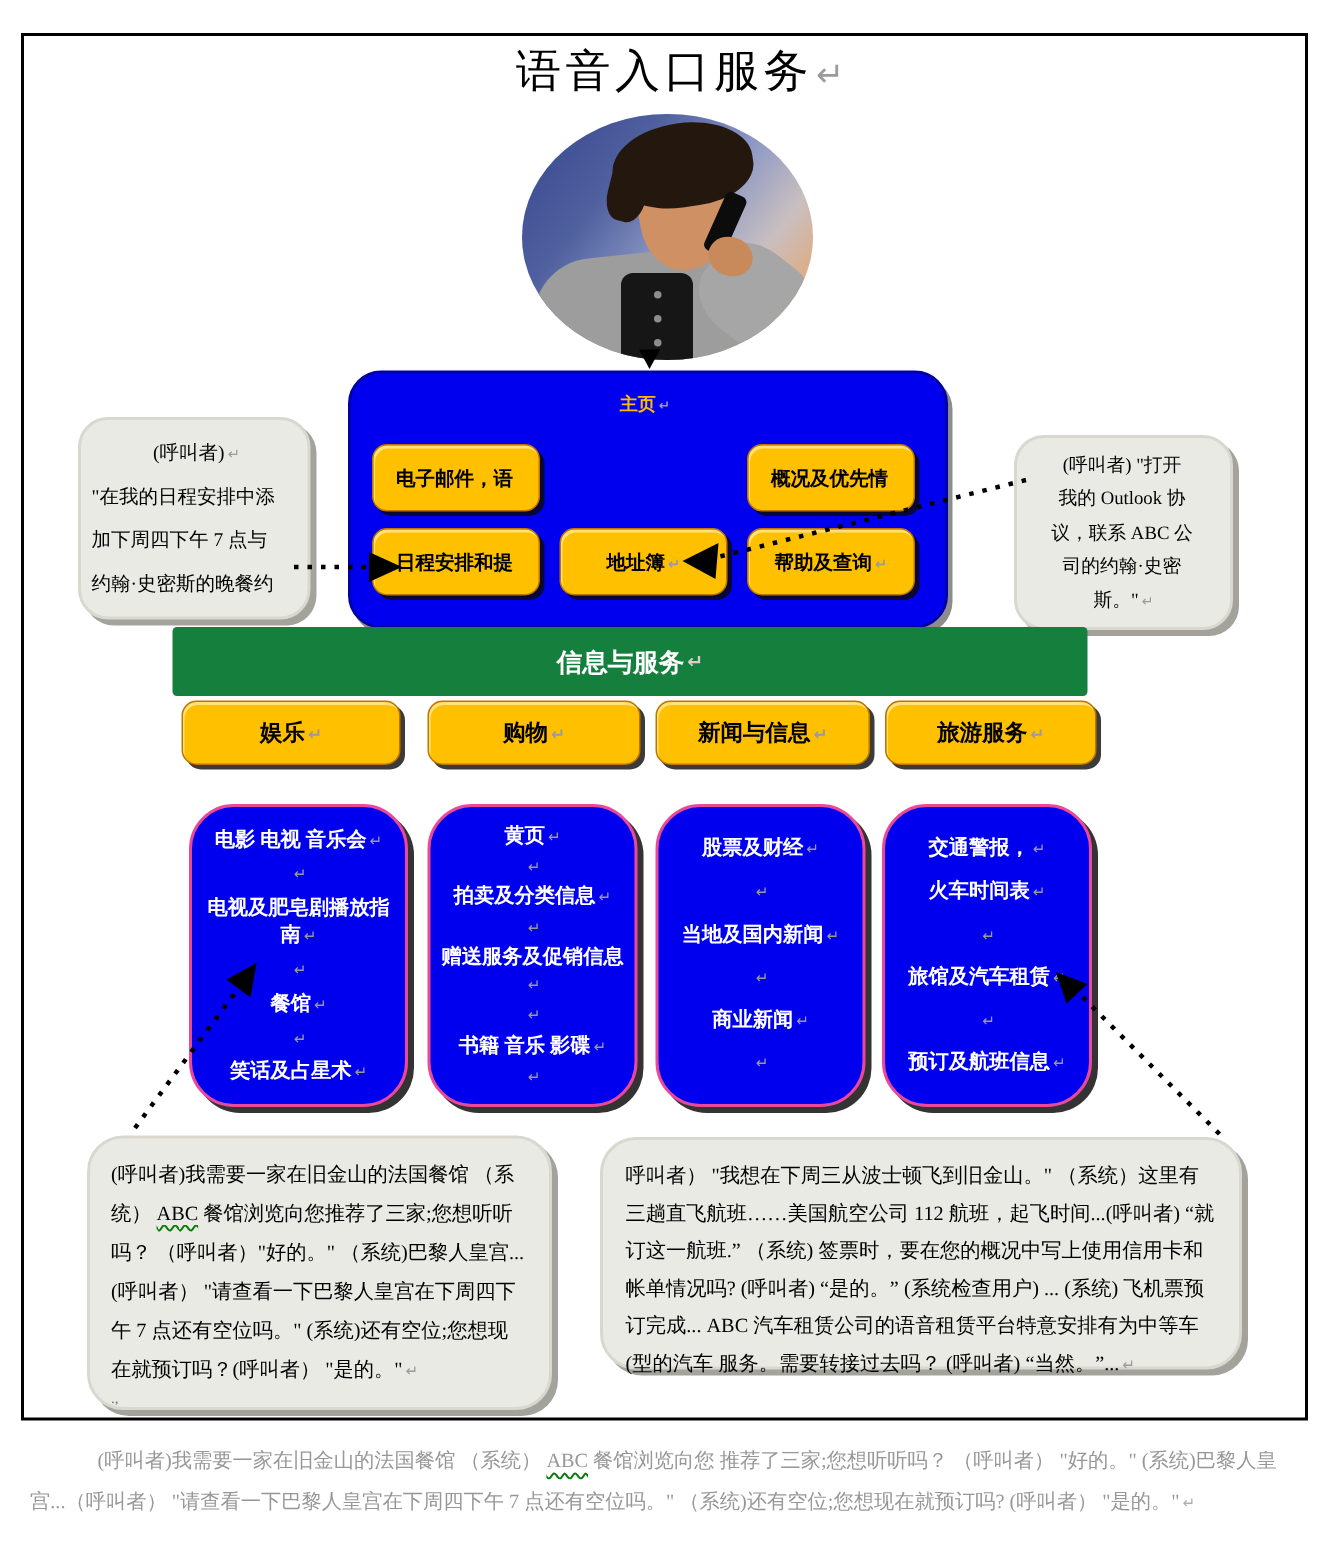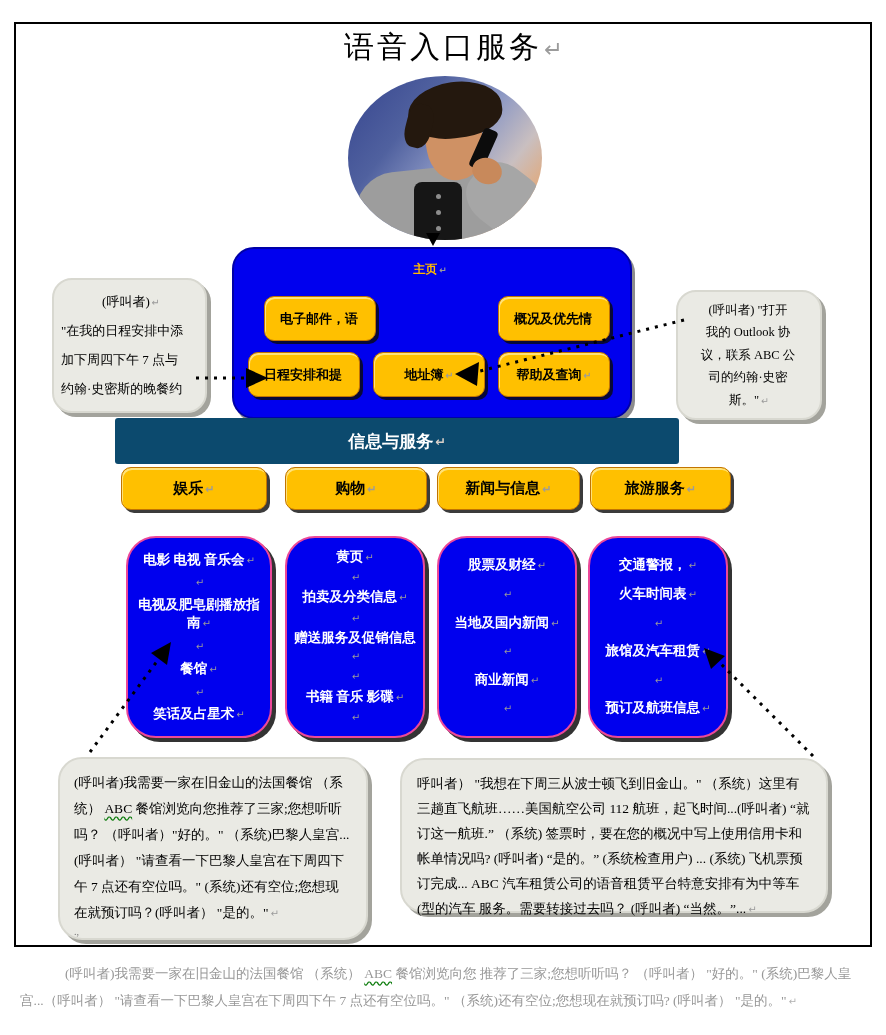--- a/index.html
+++ b/index.html
@@ -33,21 +33,21 @@
     display:flex;align-items:center;justify-content:center;}
   .hb{width:110px;height:43px;}
   
   .bubble{background:#EAEAE4;border:2px solid #d8d8d0;border-radius:20px;
     box-shadow:4px 4px 0 #a3a39c;font-size:13px;}
   .tl-bubble{left:52px;top:278px;width:143px;height:127px;display:flex;flex-direction:column;justify-content:space-evenly;padding:2px 4px;}
   .tl-line{text-align:left;padding-left:3px;white-space:nowrap;}
   .tl-line.center{text-align:center;}
   .tr-bubble{left:676px;top:290px;width:138px;height:118px;display:flex;flex-direction:column;justify-content:space-evenly;text-align:center;font-size:12.5px;padding:4px 2px;}
   
-  .red-bar{left:115px;top:418px;width:564px;height:46px;background:#0c4a6e;border-radius:3px;
+  .red-bar{left:115px;top:418px;width:610px;height:46px;background:#15803d;border-radius:3px;
     display:flex;align-items:center;justify-content:center;color:#fff;font-size:17px;font-weight:bold;}
   .red-bar .pmark{color:#d8cfc8;}
   .cat-btn{top:467px;height:41px;font-size:15px;}
   
   .bluebox{top:536px;height:202px;background:#0000EE;border:2px solid #ec4899;border-radius:30px;
     box-shadow:4px 4px 0 rgba(0,0,0,0.8);display:flex;flex-direction:column;justify-content:space-evenly;
     padding:8px 4px;box-sizing:border-box;}
   .bitem{text-align:center;color:#fff;font-weight:bold;font-size:13.5px;line-height:1.35;}
   .bitem .pmark{font-weight:normal;}
   
@@ -84,21 +84,21 @@
     <div class="ph-hair"></div>
     <div class="ph-hair2"></div>
     <div class="ph-phone"></div>
     <div class="ph-hand"></div>
   </div>
 
   <div class="abs main-box"></div>
   <div class="abs home-title">
     <span>主页</span><span class="pmark">↵</span>
   </div>
-  <div class="abs gold-btn hb" style="left:264px;top:296px;">
+  <div class="abs gold-btn hb" style="left:248px;top:296px;">
       <span><span>电子邮件，语</span><span class="pmark"></span></span>
     </div>
   <div class="abs gold-btn hb" style="left:498px;top:296px;">
       <span><span>概况及优先情</span><span class="pmark"></span></span>
     </div>
   <div class="abs gold-btn hb" style="left:248px;top:352px;">
       <span><span>日程安排和提</span><span class="pmark"></span></span>
     </div>
   <div class="abs gold-btn hb" style="left:373px;top:352px;">
       <span><span>地址簿</span><span class="pmark">↵</span></span>

